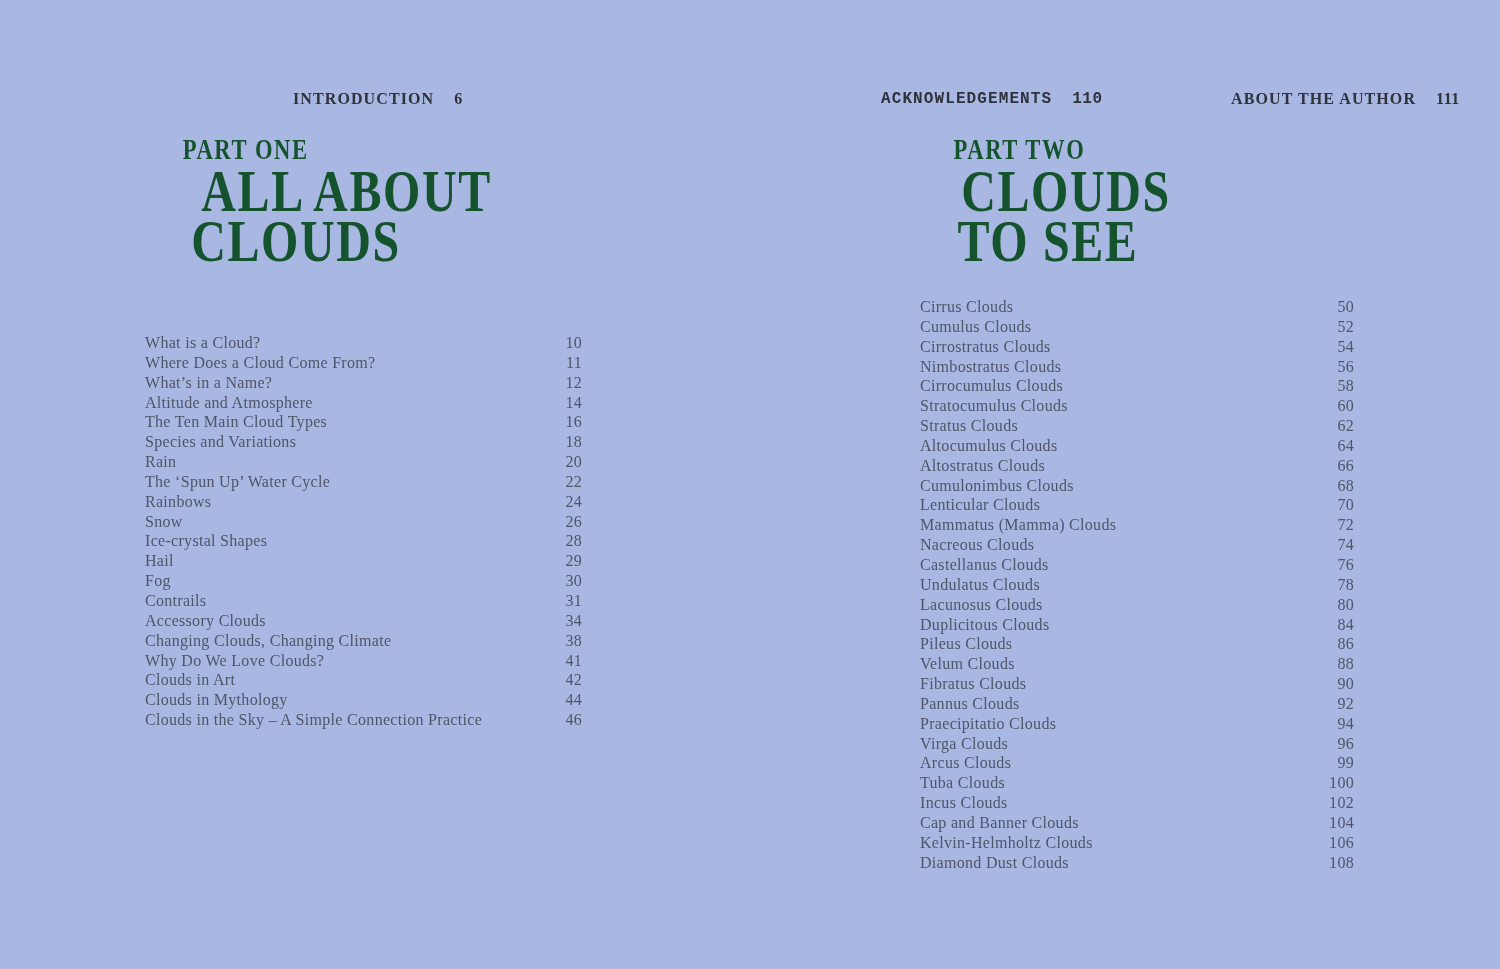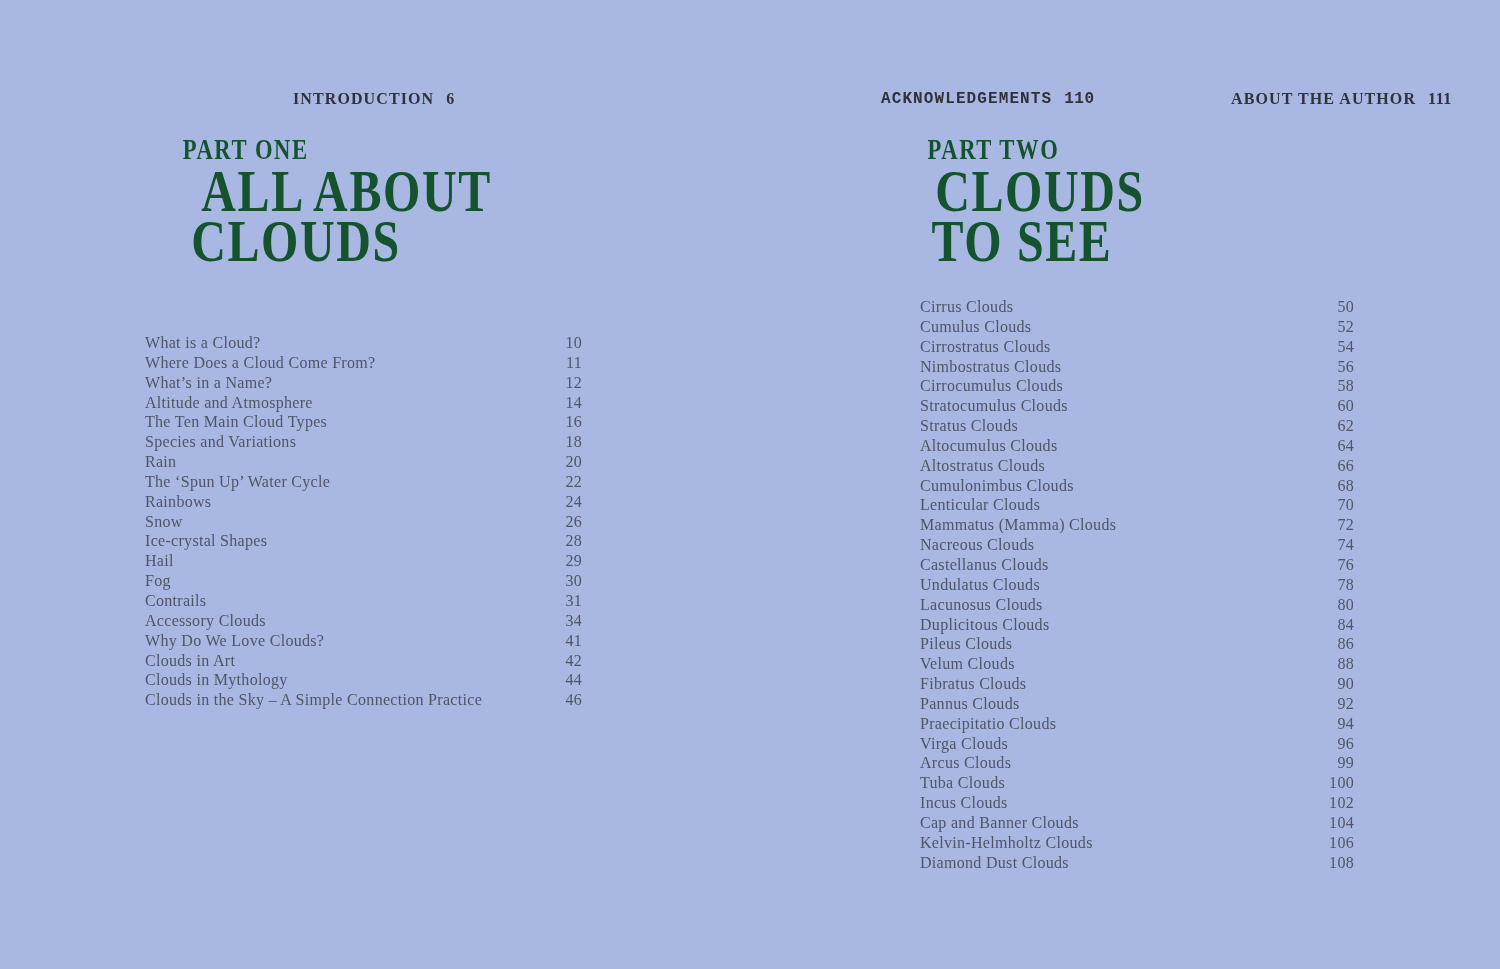--- a/index.html
+++ b/index.html
@@ -11,41 +11,41 @@
     font-family: "Liberation Serif", serif;
     overflow: hidden;
   }
 
   
   .top-link {
     position: absolute;
     top: 90px;
     display: flex;
     align-items: baseline;
-    gap: 12px;
+    gap: 20px;
     color: #2f323b;
     font-weight: 700;
     font-size: 16px;
     letter-spacing: 1.1px;
     white-space: nowrap;
   }
   .top-link .pg { letter-spacing: 0.5px; }
   #toplink-intro  { left: 293px; }
   #toplink-ack    { left: 881px; font-family: Liberation Mono, monospace; }
   #toplink-author { left: 1184px; margin-left: 47px; }
 
   
   .part-heading {
     position: absolute;
     top: 133px;
     width: 400px;
     color: #14532d;
   }
   #heading-one { left: 165px; }
-  #heading-two { left: 909px; }
+  #heading-two { left: 935px; }
 
   .kicker {
     display: inline-block;
     font-weight: 700;
     font-size: 29px;
     line-height: 33px;
     letter-spacing: 2px;
     transform: scaleX(0.78);
     transform-origin: center;
     white-space: nowrap;
@@ -169,20 +169,24 @@
     </div>
     <div class="toc-row">
       <span class="toc-label">Contrails</span>
       <span class="toc-page">31</span>
     </div>
     <div class="toc-row">
       <span class="toc-label">Accessory Clouds</span>
       <span class="toc-page">34</span>
     </div>
     <div class="toc-row">
+      <span class="toc-label">Changing Clouds, Changing Climate</span>
+      <span class="toc-page">38</span>
+    </div>
+    <div class="toc-row">
       <span class="toc-label">Why Do We Love Clouds?</span>
       <span class="toc-page">41</span>
     </div>
     <div class="toc-row">
       <span class="toc-label">Clouds in Art</span>
       <span class="toc-page">42</span>
     </div>
     <div class="toc-row">
       <span class="toc-label">Clouds in Mythology</span>
       <span class="toc-page">44</span>

